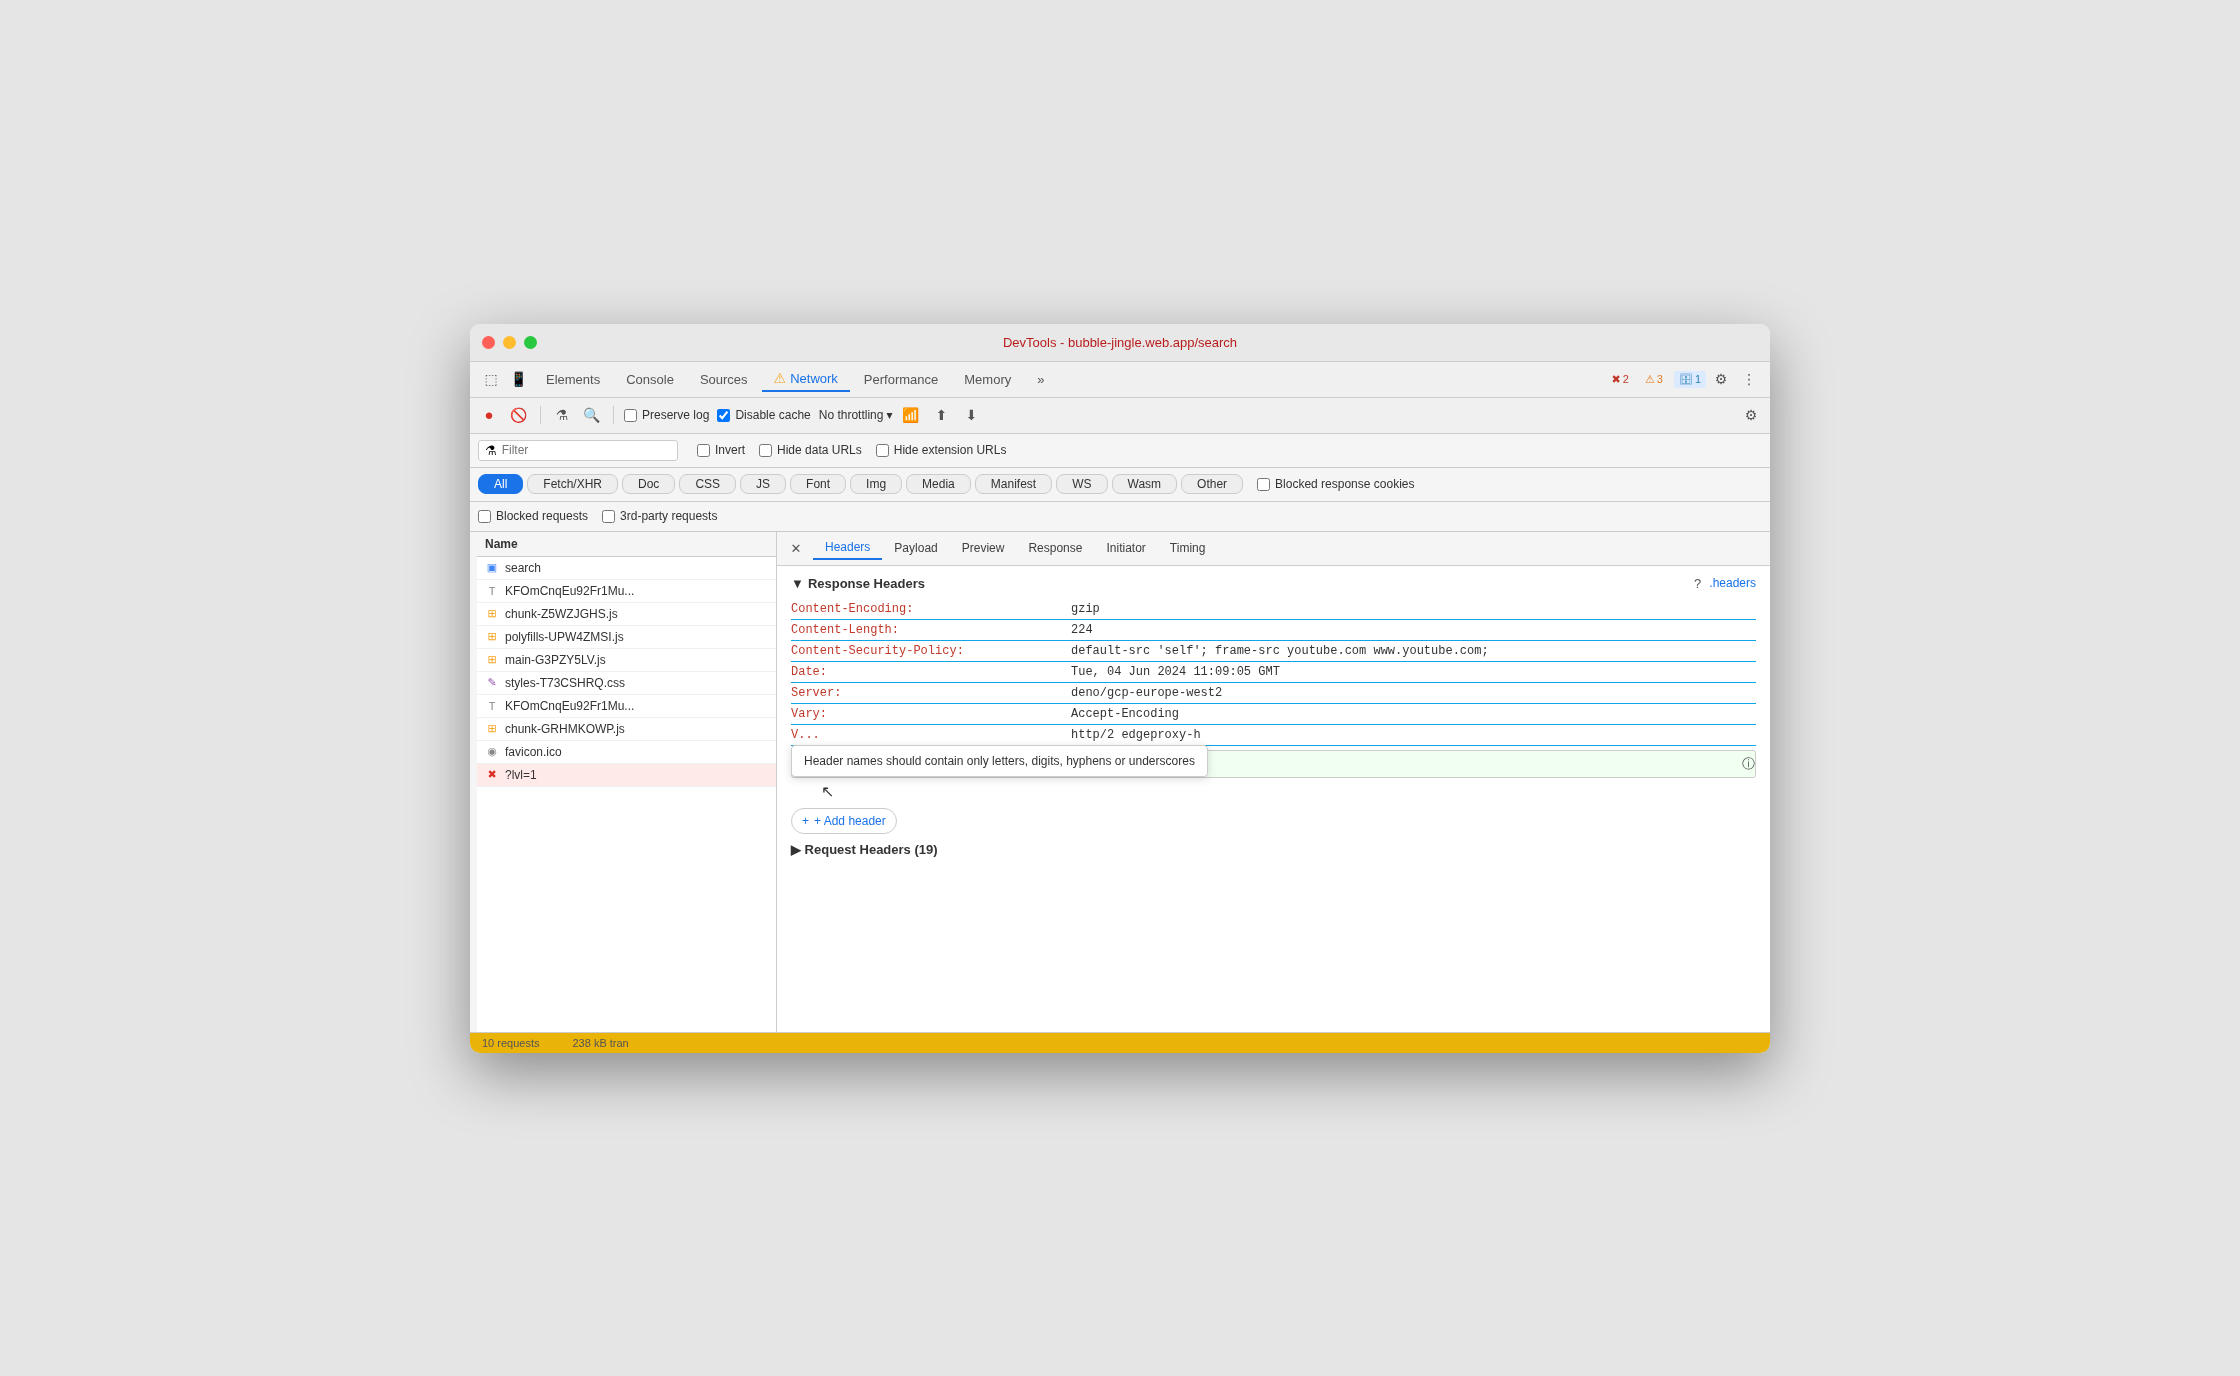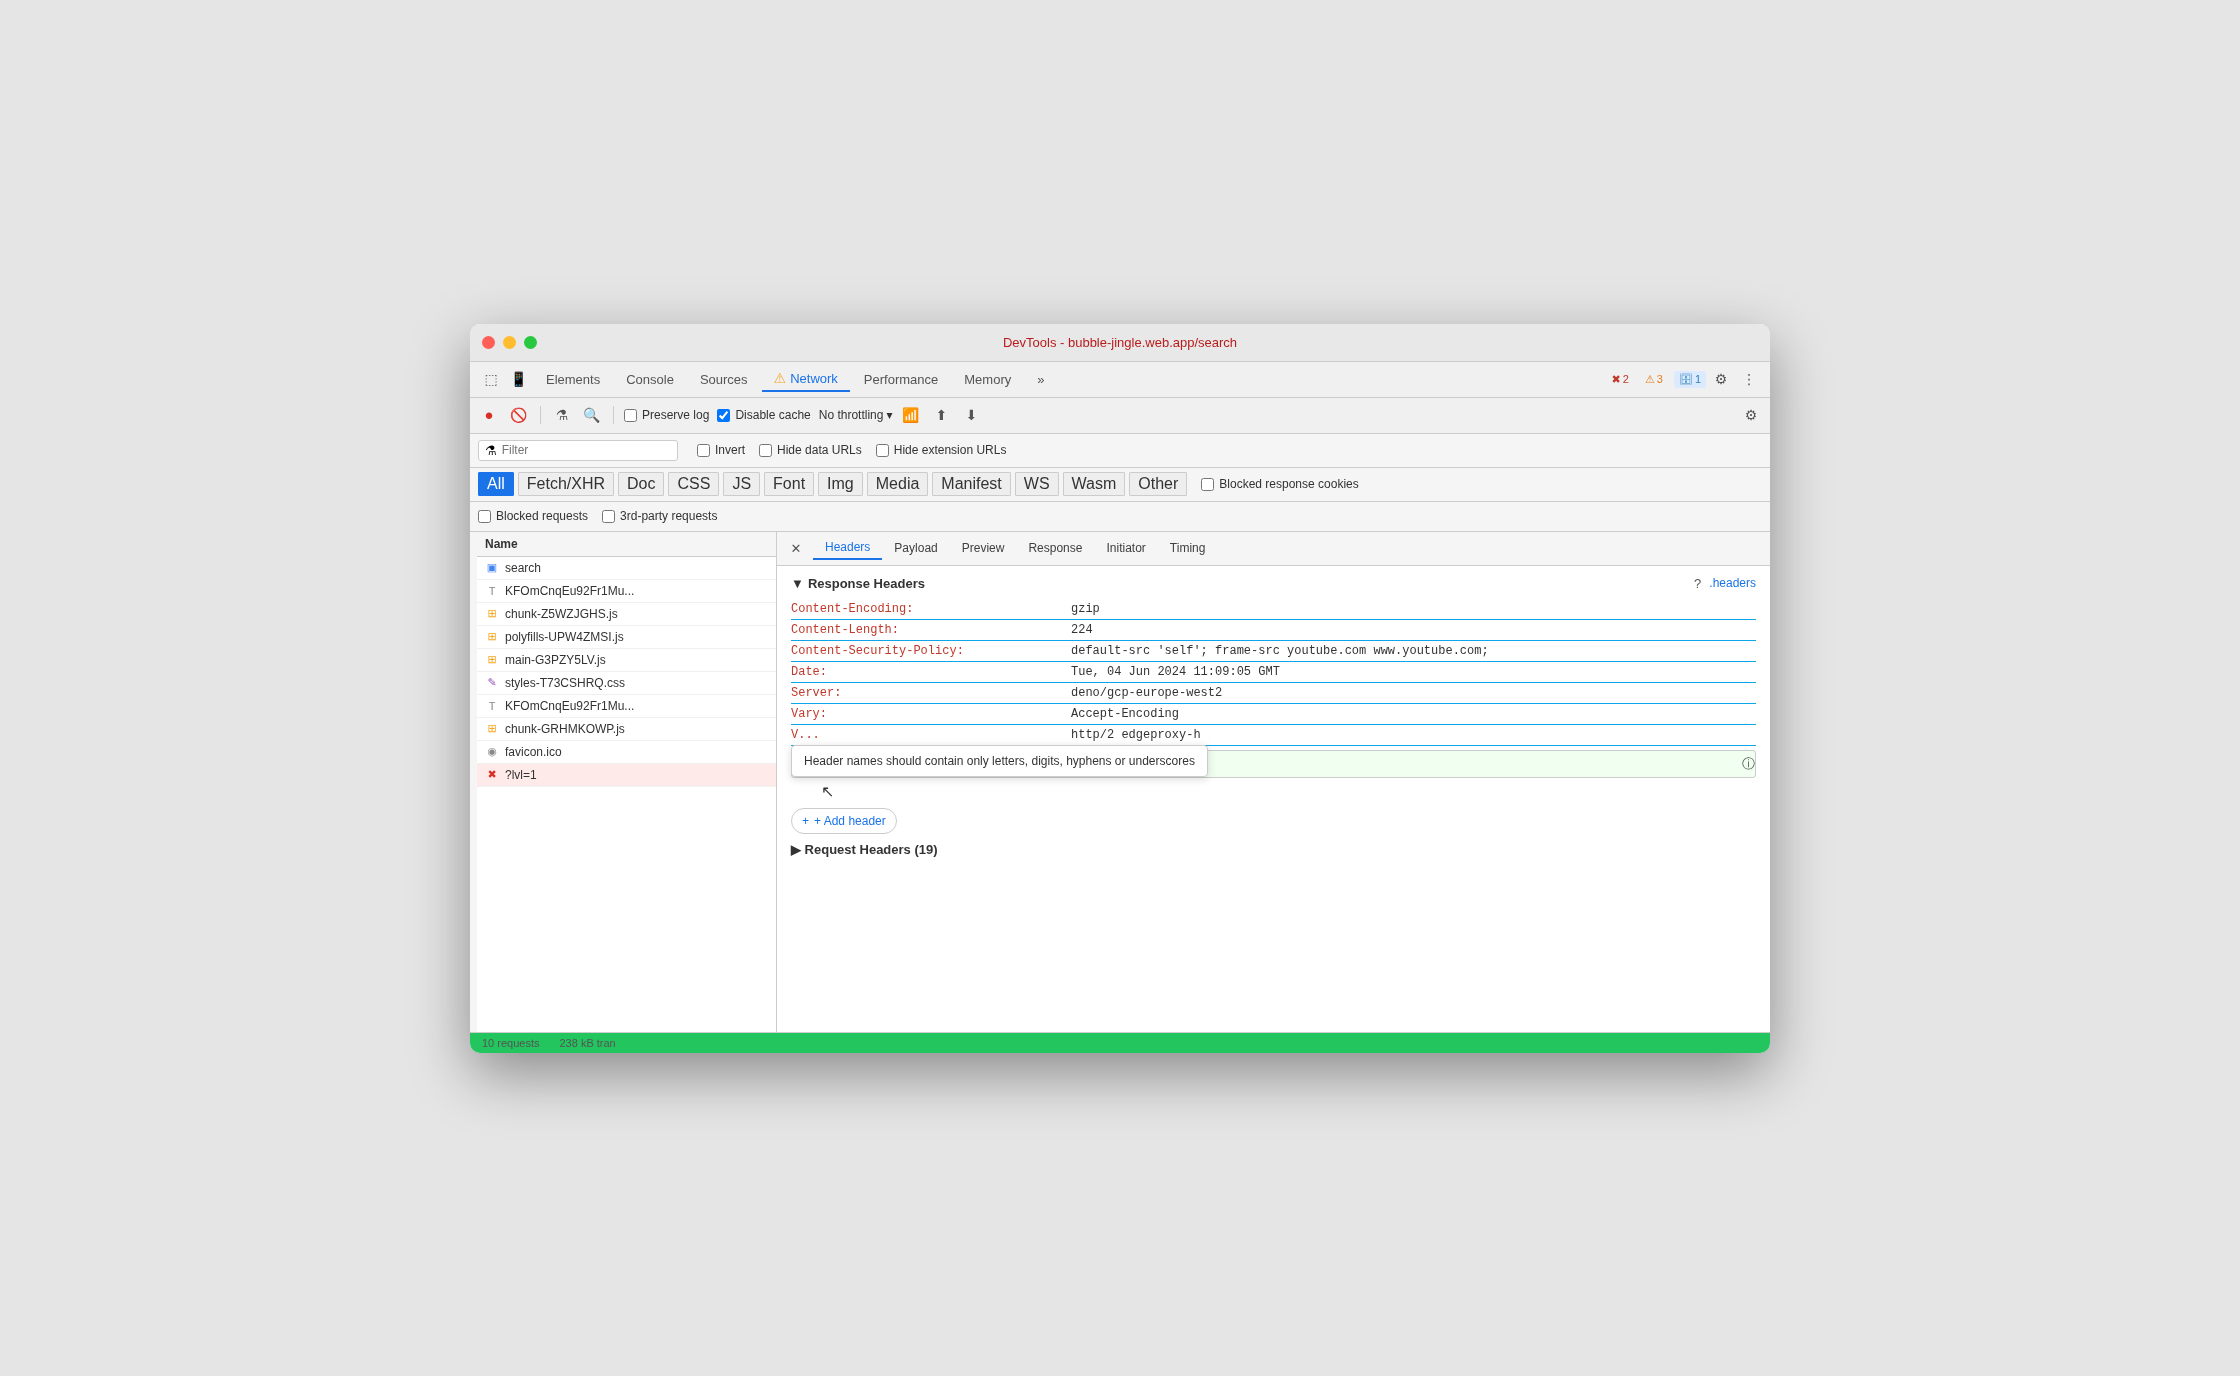--- a/index.html
+++ b/index.html
@@ -137,23 +137,23 @@
       background: #f5f5f5;
       border-bottom: 1px solid #ccc;
       display: flex;
       align-items: center;
       padding: 4px 8px;
       gap: 4px;
       flex-wrap: wrap;
       min-height: 34px;
     }
     .type-btn {
-      padding: 2px 8px;
-      font-size: 16px;
-      border-radius: 1px;
+      padding: 2px 15px;
+      font-size: 12px;
+      border-radius: 8px;
       cursor: pointer;
       border: 1px solid transparent;
       background: transparent;
       color: #333;
     }
     .type-btn.active {
       background: #1a73e8;
       color: white;
       border-color: #1a73e8;
     }
@@ -358,27 +358,27 @@
       margin-top: 8px;
     }
     .req-header-title {
       font-size: 13px;
       font-weight: 600;
       color: #333;
       cursor: pointer;
       display: flex; align-items: center; gap: 4px;
     }
     .statusbar {
-      background: #22c55e;
+      background: #eab308;
       border-top: 1px solid #ccc;
       padding: 4px 12px;
       font-size: 11px;
       color: #555;
       display: flex;
-      gap: 20px;
+      gap: 33px;
     }
     .vary-row {
       position: relative;
     }
   </style>
 </head>
 <body>
 
 <div class="window">
 

